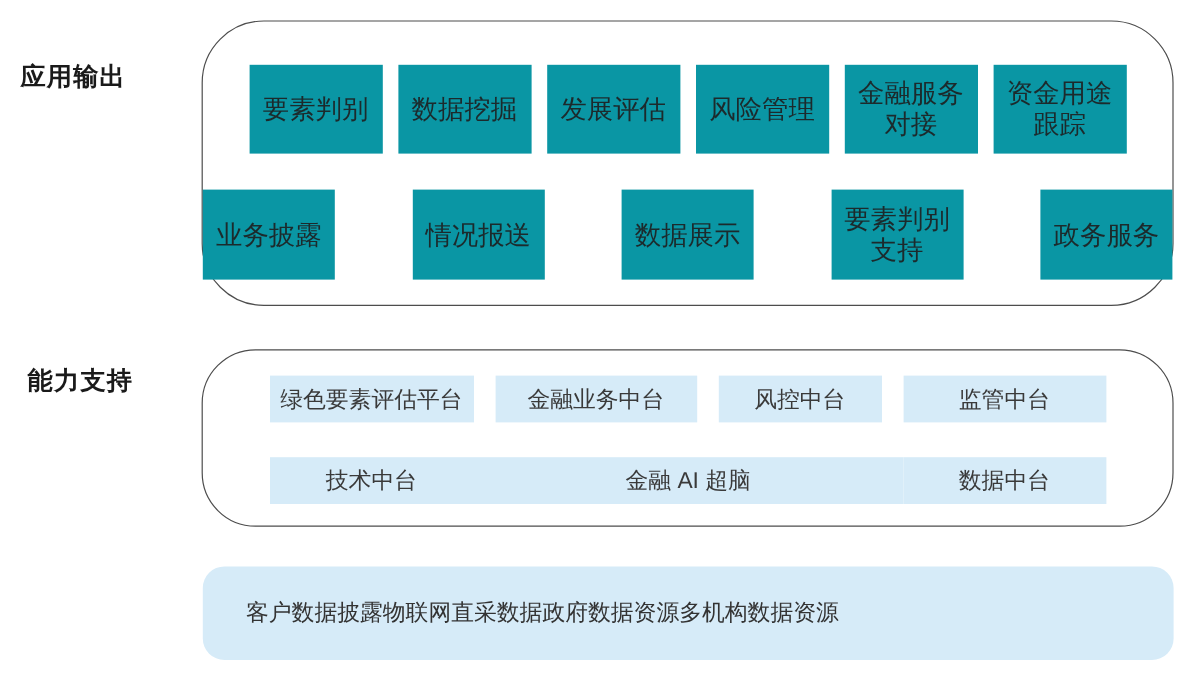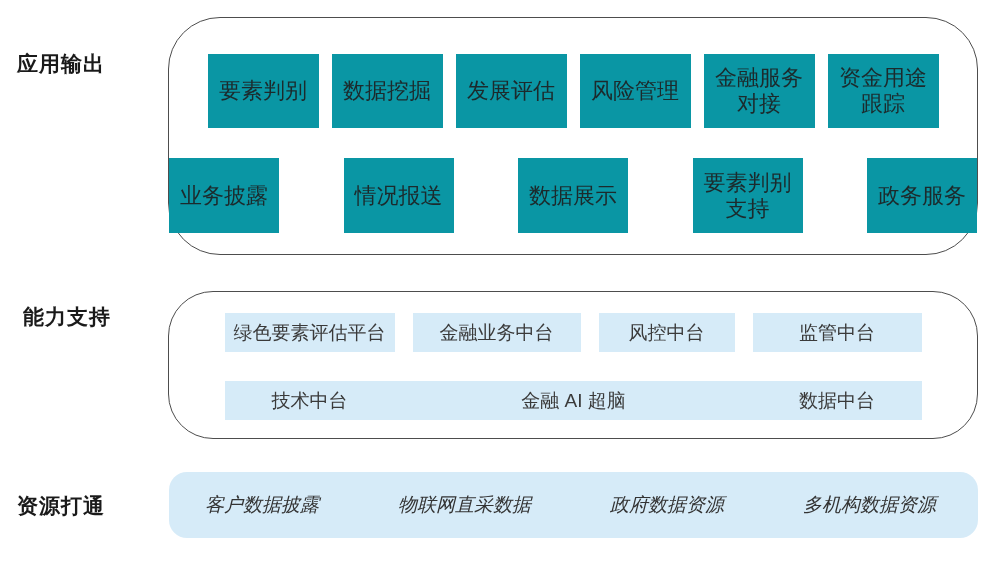--- a/index.html
+++ b/index.html
@@ -86,46 +86,43 @@
     white-space: nowrap;
   }
   .w-std   { width: 170px; }
   .w-wide  { width: 358px; }
 
   #band-res {
     position: absolute;
     left: 169px;
     top: 472px;
     width: 809px;
-    height: 66px;
+    height: 78px;
     background: #d6ebf8;
     border-radius: 18px;
     display: flex;
     align-items: center;
-    justify-content: space-between;
     padding: 0 42px 0 36px;
     box-sizing: border-box;
-    font-style: italic;
   }
   .res-item {
     font-size: 19px;
     color: #333333;
     white-space: nowrap;
   }
 </style>
 </head>
 <body>
 
 <div id="canvas">
 
   <div class="layer-label" id="label-app">应用输出</div>
 
   <div class="layer-label" id="label-cap">能力支持</div>
 
-  <div class="layer-label" id="label-res">资源打通</div>
 
   <div class="container" id="container-app">
     <div class="row" id="app-row-1">
       <div class="teal-box">要素判别</div>
       <div class="teal-box">数据挖掘</div>
       <div class="teal-box">发展评估</div>
       <div class="teal-box">风险管理</div>
       <div class="teal-box">金融服务
 对接</div>
       <div class="teal-box">资金用途

